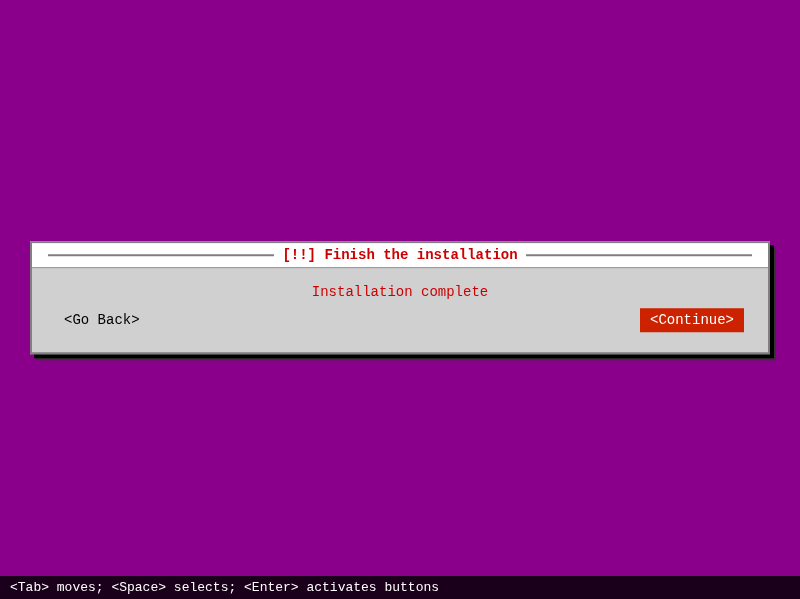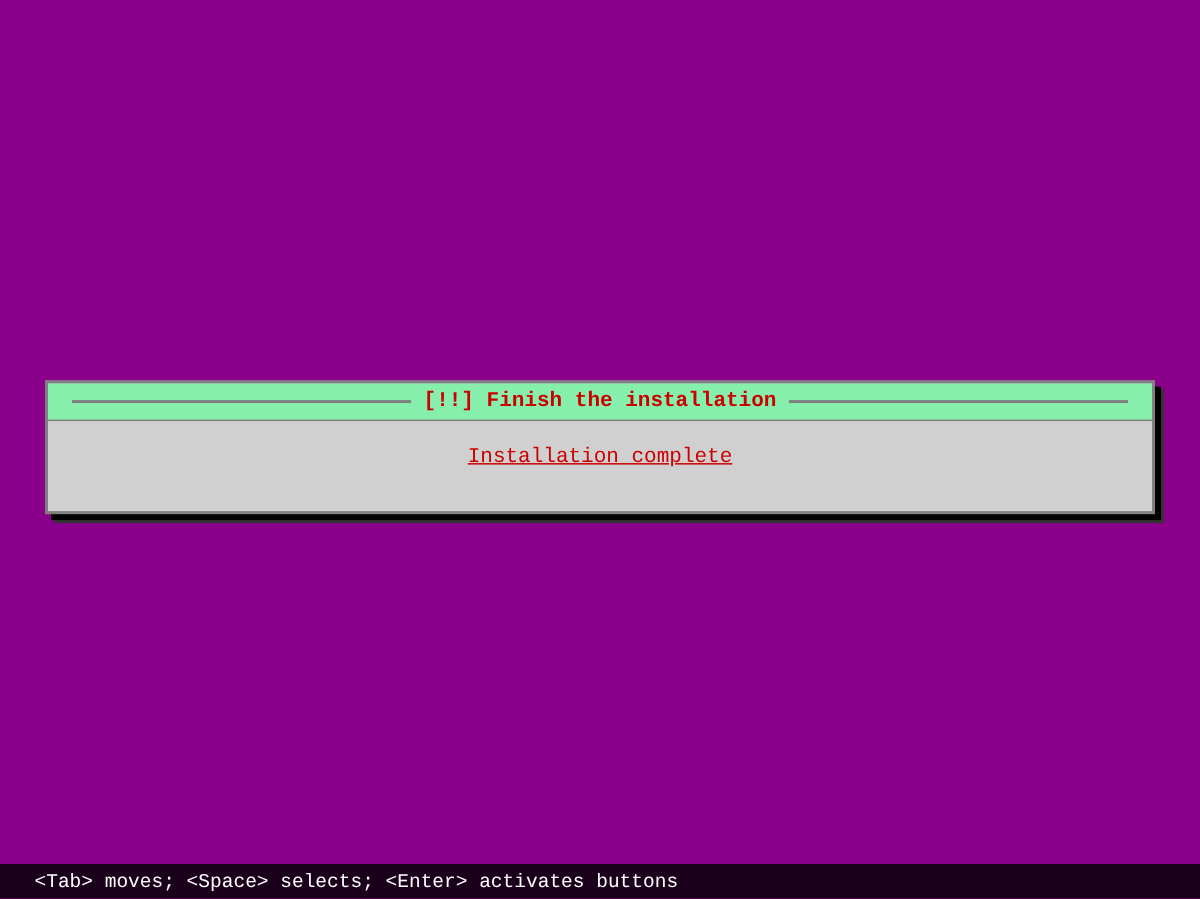--- a/index.html
+++ b/index.html
@@ -27,21 +27,21 @@
     }
 
     #dialog-box {
       background-color: #d0d0d0;
       border: 2px solid #808080;
       box-shadow: 4px 4px 0px #000, 6px 6px 0px #333;
       position: relative;
     }
 
     #title-bar {
-      background-color: #86efac;
+      background-color: #ffffff;
       text-align: center;
       padding: 4px 8px;
       position: relative;
       display: flex;
       align-items: center;
       justify-content: flex-start;
       border-bottom: 1px solid #808080;
     }
 
     #title-bar::before,
@@ -64,21 +64,20 @@
     #dialog-content {
       padding: 16px 20px 20px 20px;
     }
 
     #status-text {
       color: #cc0000;
       text-align: center;
       margin-bottom: 8px;
       font-family: 'Courier New', Courier, monospace;
       font-size: 14px;
-      text-decoration: underline;
     }
 
     #message-text {
       color: #000000;
       line-height: 1.5;
       margin-bottom: 20px;
       font-family: 'Courier New', Courier, monospace;
       font-size: 14px;
     }
 
@@ -109,34 +108,38 @@
       font-size: 14px;
     }
 
     #status-bar {
       position: absolute;
       bottom: 0;
       left: 0;
       width: 100%;
       background-color: #1a001a;
       color: #ffffff;
-      padding: 4px 23px;
+      padding: 4px 10px;
       font-family: 'Courier New', Courier, monospace;
       font-size: 13px;
     }
   </style>
 </head>
 <body>
 
 <div id="dialog-container">
   <div id="dialog-box">
     <div id="title-bar">
       <span id="title-text">[!!] Finish the installation</span>
     </div>
     <div id="dialog-content">
       <div id="status-text">Installation complete</div>
+      <div id="button-row">
+        <button id="go-back-button">&lt;Go Back&gt;</button>
+        <button id="continue-button">&lt;Continue&gt;</button>
+      </div>
     </div>
   </div>
 </div>
 
 <div id="status-bar">
   <span>&lt;Tab&gt; moves; &lt;Space&gt; selects; &lt;Enter&gt; activates buttons</span>
 </div>
 
 </body></html>

